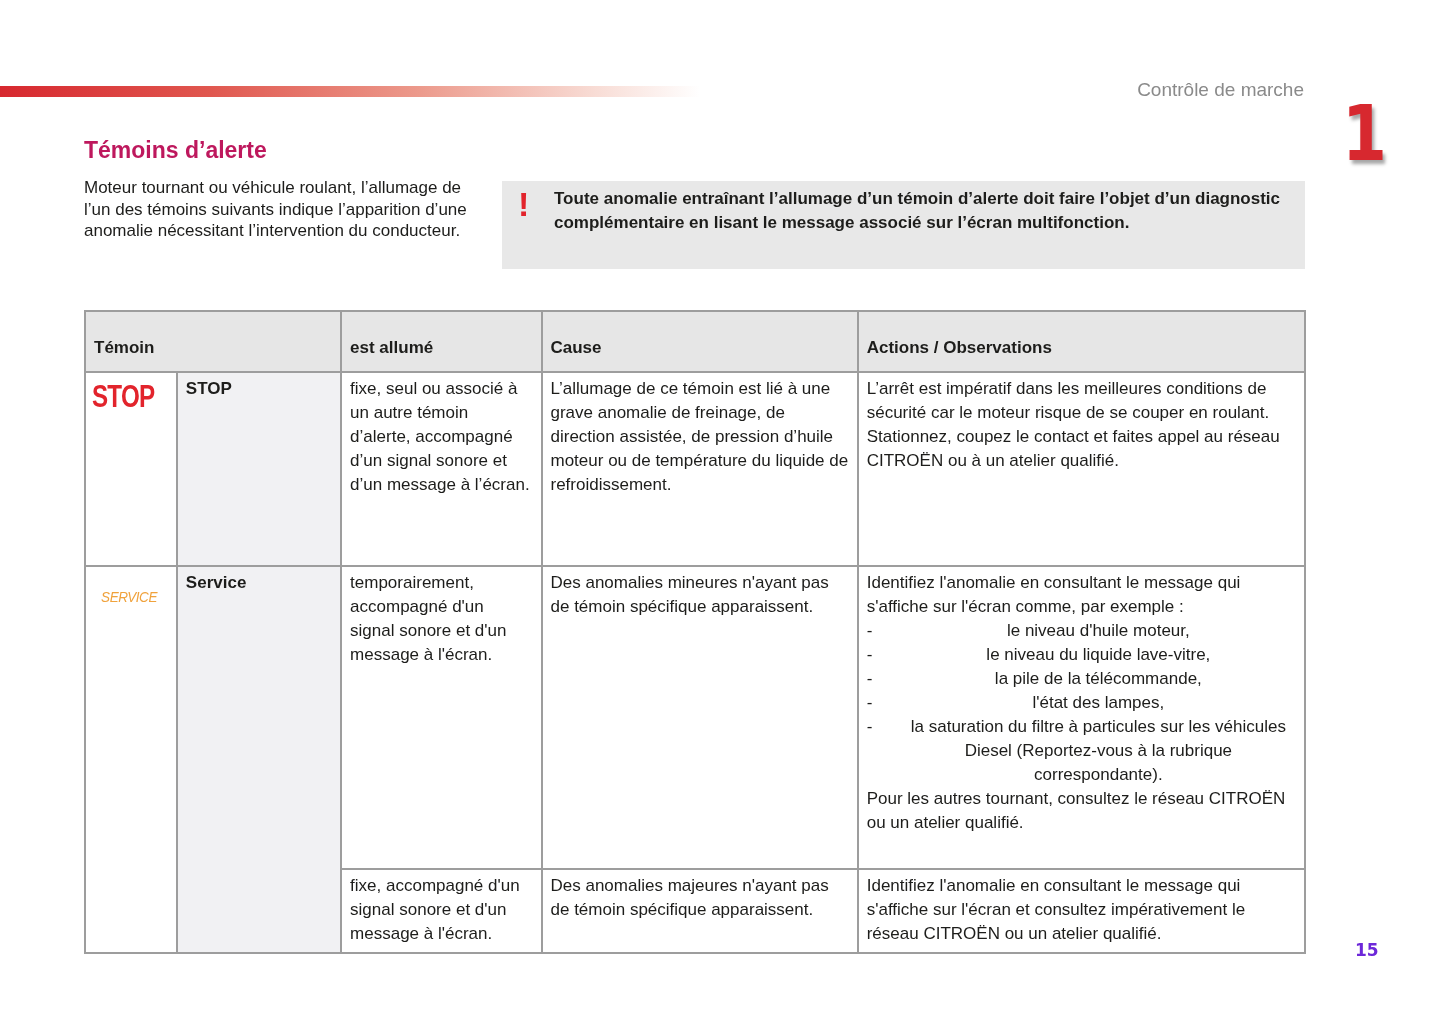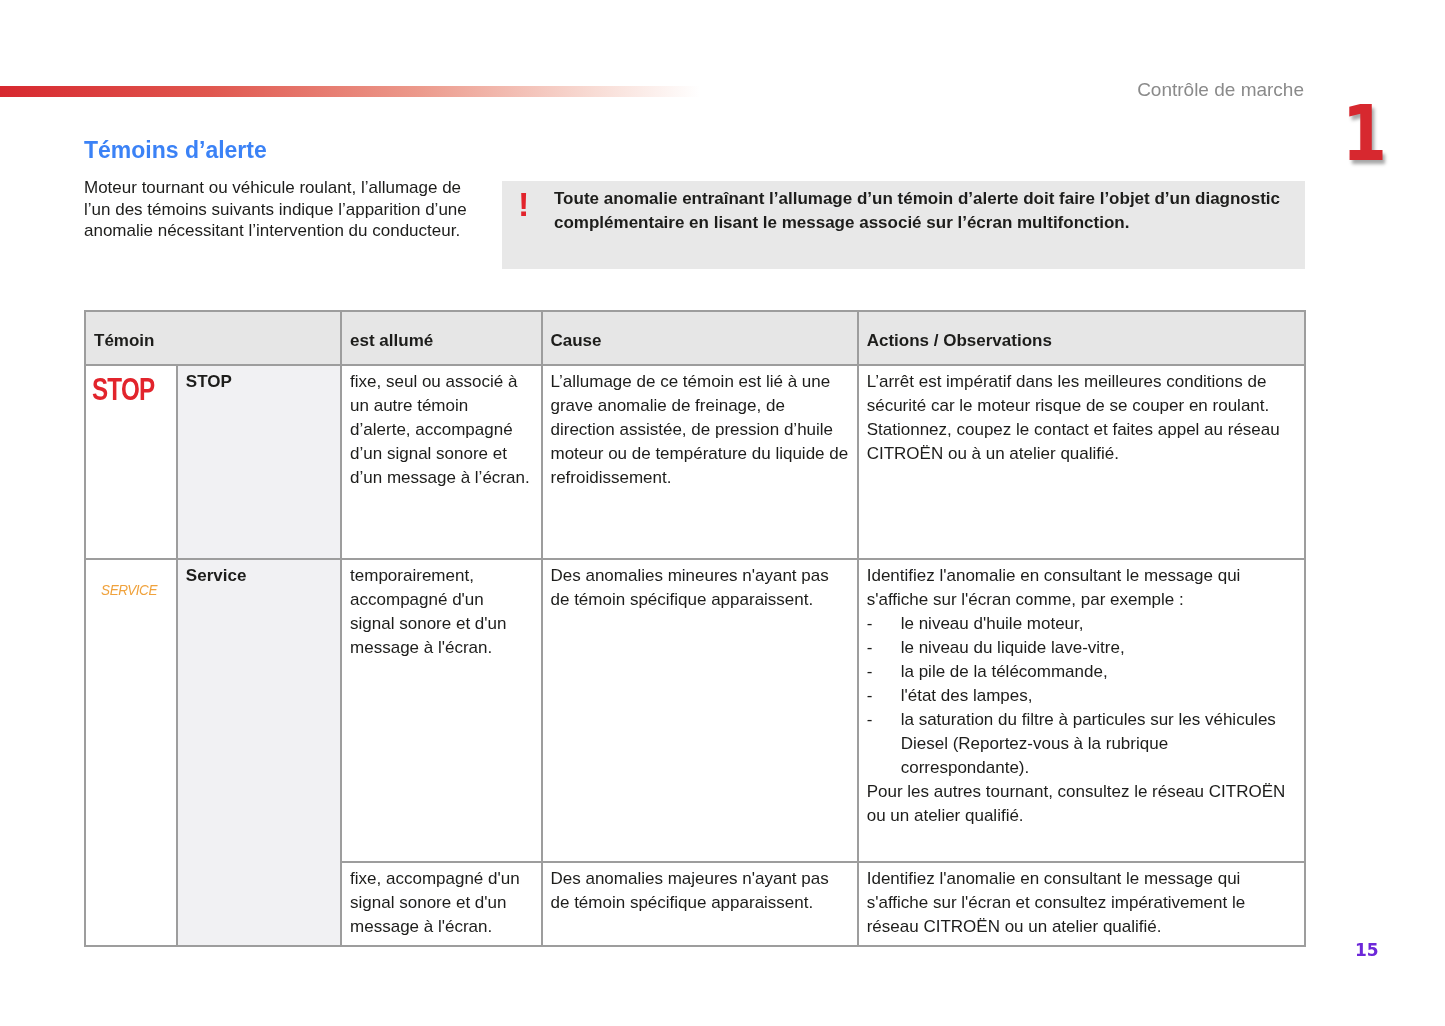--- a/index.html
+++ b/index.html
@@ -4,38 +4,38 @@
 <style>
   html, body { margin: 0; padding: 0; background: #ffffff; }
   body { width: 1445px; height: 1026px; position: relative; overflow: hidden;
          font-family: "Liberation Sans", sans-serif; color: #1d1d1b; }
   .redbar { position: absolute; left: 0; top: 86px; width: 700px; height: 11px;
             background: linear-gradient(to right, #d7282f 0%, #e0574f 30%, #ec9a8c 60%, #f8dcd5 85%, rgba(255,255,255,0) 100%); }
   .section-title { position: absolute; right: 141px; top: 79px; font-size: 19px; color: #8a8a8a; text-align: center; }
   .chapter-num { position: absolute; left: 1338px; top: 96px; font-size: 76px; font-weight: bold;
                  color: #d7282f; text-shadow: 3px 4px 4px rgba(0,0,0,0.35); line-height: 1;
                  transform: scaleX(0.85); font-family: "DejaVu Sans", sans-serif; }
-  .page-title { position: absolute; left: 84px; top: 137px; font-size: 23px; font-weight: bold; margin: 0; color: #3b82f6; }
+  .page-title { position: absolute; left: 84px; top: 137px; font-size: 23px; font-weight: bold; margin: 0; color: #be185d; }
   .intro { position: absolute; left: 84px; top: 177px; width: 400px; font-size: 17px; line-height: 21.5px; margin: 0; }
   .note { position: absolute; left: 502px; top: 181px; width: 803px; height: 88px; background: #e8e8e8; }
   .note .excl { position: absolute; left: 16px; top: 4px; font-size: 34px; font-weight: bold; color: #e2242c; }
   .note .note-text { position: absolute; left: 52px; top: 6px; font-size: 17px; line-height: 24px; width: 740px; }
   .note .note-text span { display: block; font-weight: bold; }
   table.warn { position: absolute; left: 84px; top: 310px; width: 1222px; border-collapse: collapse;
                font-size: 17px; line-height: 24px; }
   table.warn th, table.warn td { border: 2px solid #9d9d9d; vertical-align: top; text-align: left; padding: 4px 8px; }
-  table.warn th { background: #e6e6e6; height: 38px; vertical-align: middle; font-weight: bold; padding-top: 10px; }
+  table.warn th { background: #e6e6e6; height: 38px; vertical-align: middle; font-weight: bold; padding-top: 17px; }
   table.warn td.name { background: #f1f1f3; font-weight: bold; }
   td.icon-cell { padding: 6px 4px !important; text-align: center !important; }
   .stop-icon { font-family: "Liberation Sans", sans-serif; font-weight: bold; font-size: 31px; color: #e2242c;
                display: inline-block; transform: scaleX(0.78); transform-origin: left center; margin-left: 2px; letter-spacing: -1px; margin-top: 6px; }
   .service-icon { font-style: italic; font-size: 15px; color: #f0a23c; display: inline-block; transform: scaleX(0.9);
                   letter-spacing: -0.5px; margin-top: 12px; margin-left: -4px; }
   .dash-list { list-style: none; margin: 0; padding: 0; }
-  .dash-list li { position: relative; padding-left: 34px; }
+  .dash-list li { position: relative; padding-left: 34px; text-align: center; }
   .dash-list li::before { content: "-"; position: absolute; left: 0; }
   .page-num { position: absolute; left: 1355px; top: 940px; font-size: 17px; font-weight: bold; color: #6d28d9;
               font-family: "DejaVu Sans", sans-serif; }
 </style>
 </head>
 <body>
 
 <div class="redbar"></div>
 <div class="section-title">Contrôle de marche</div>
 <div class="chapter-num">1</div>

